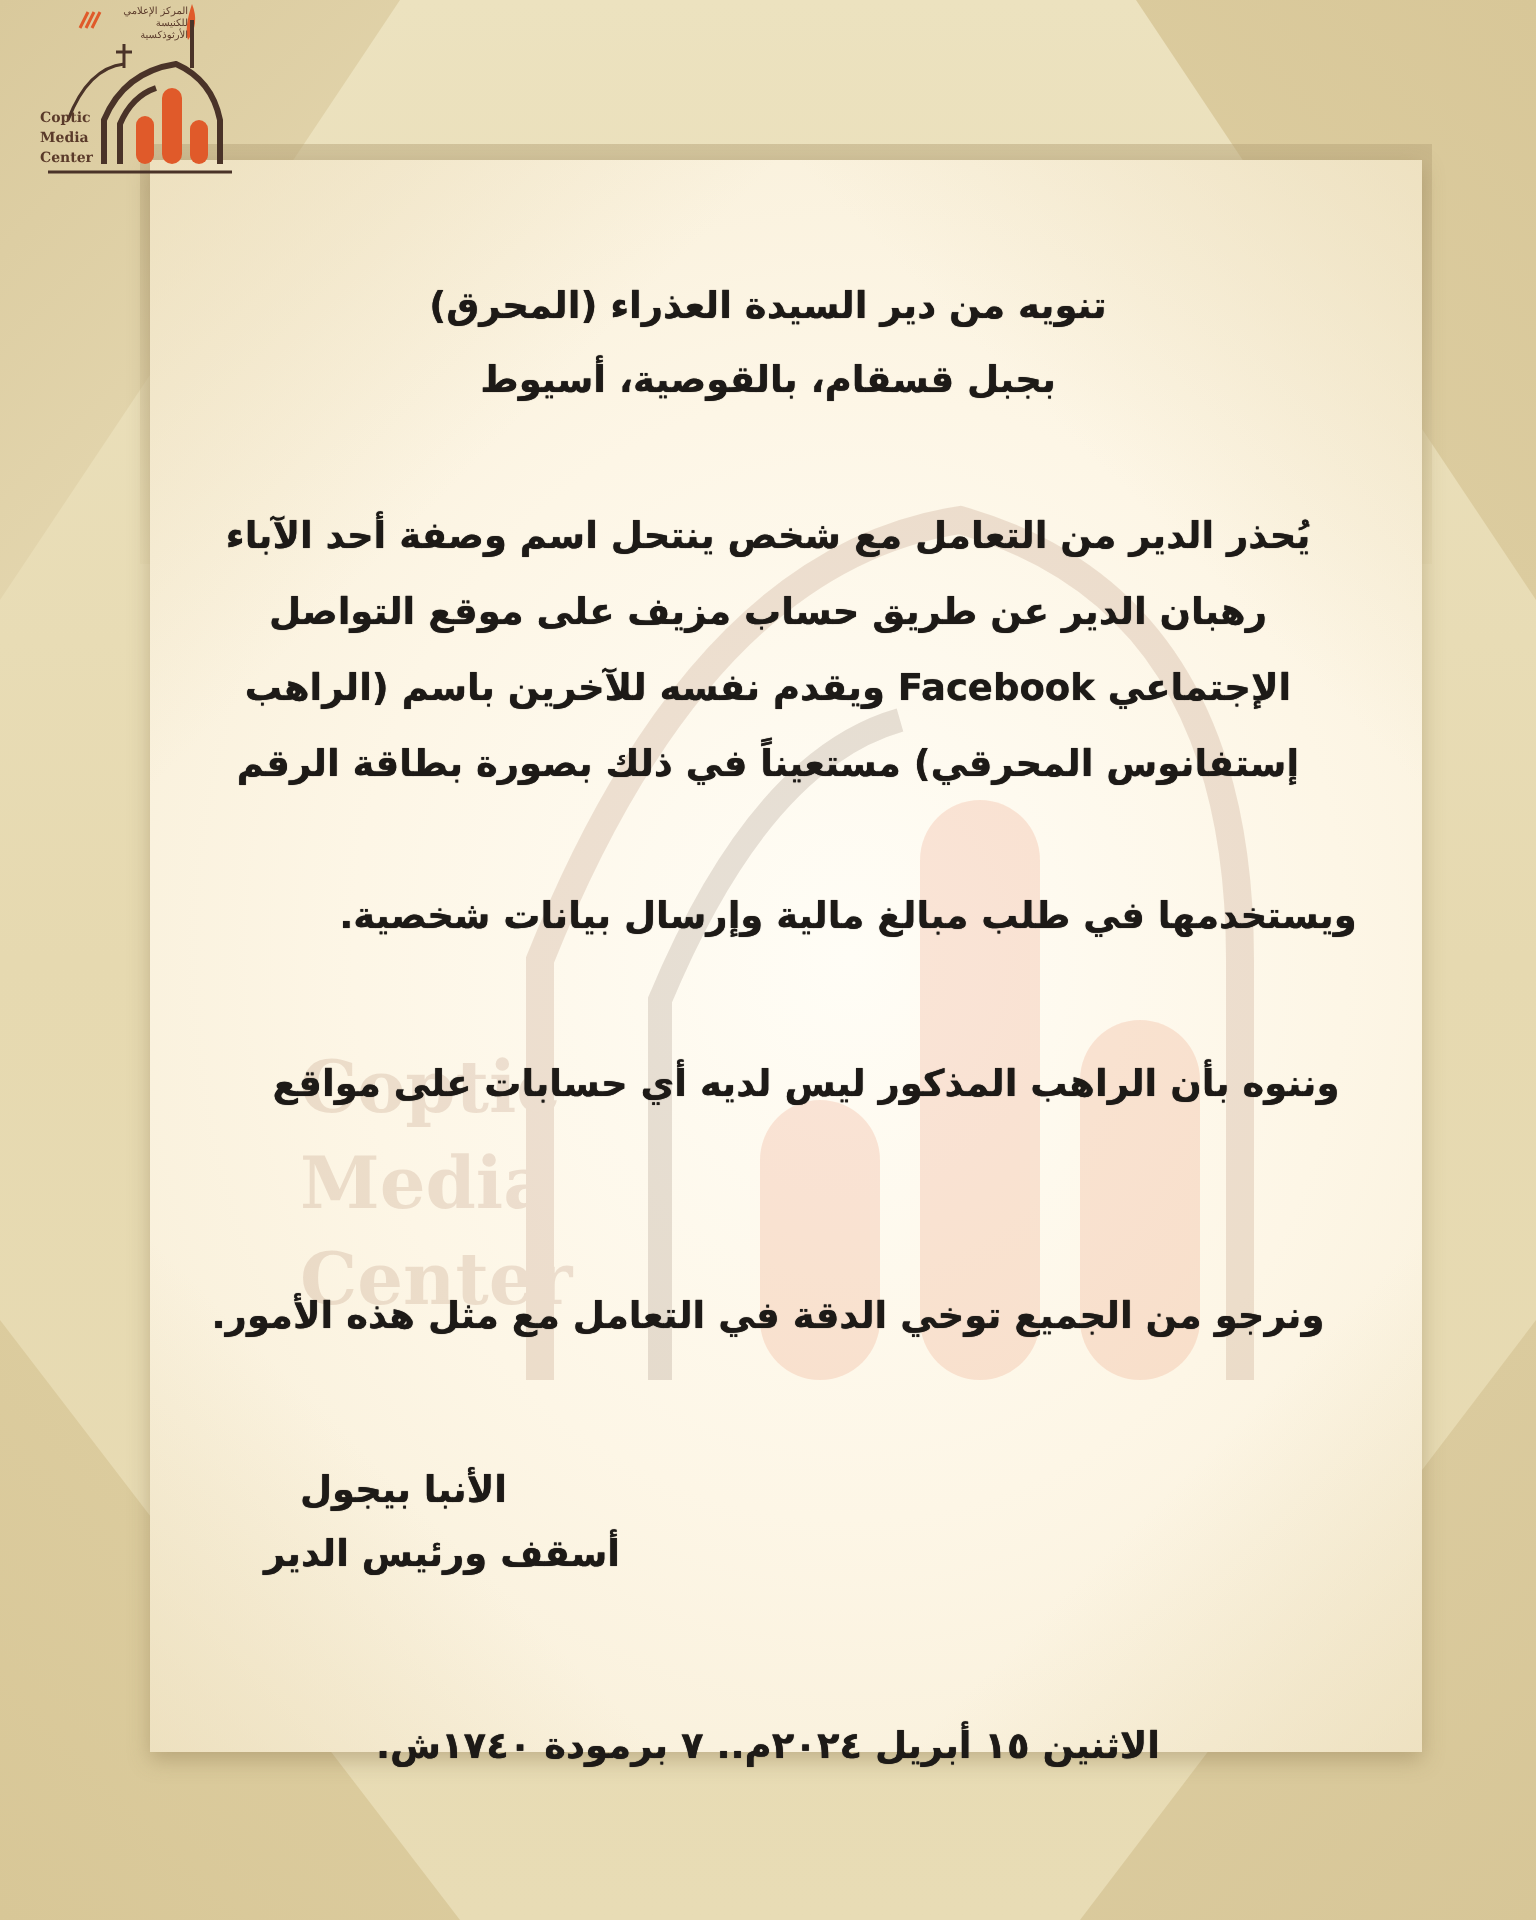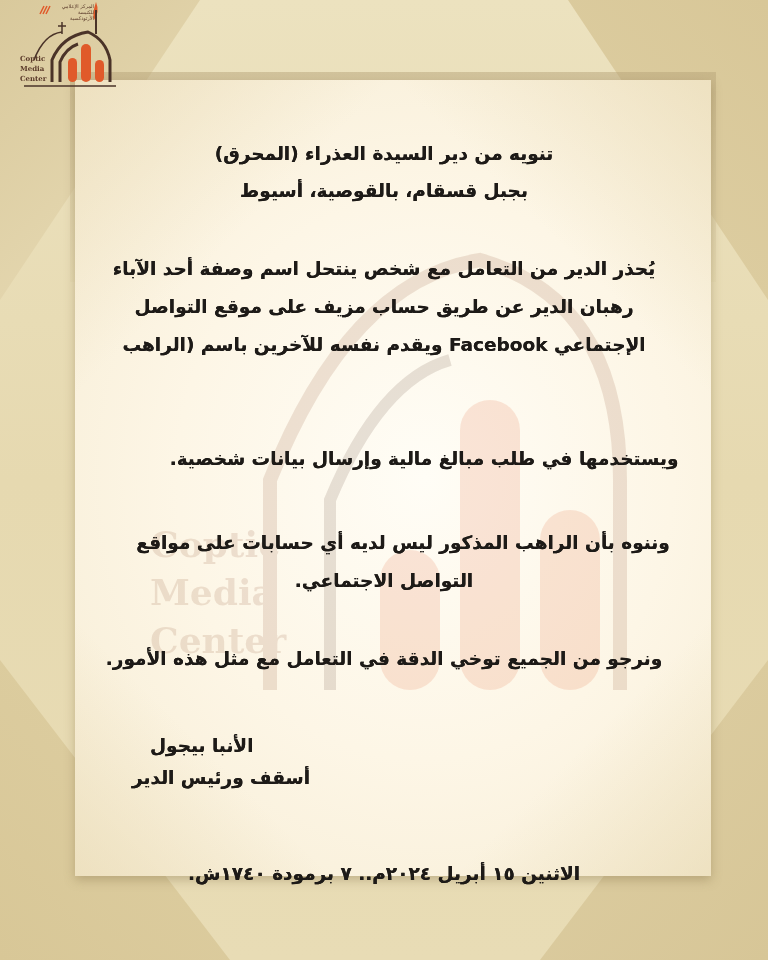--- a/index.html
+++ b/index.html
@@ -135,24 +135,24 @@
   <div class="logo-label" style="top:74px;">Center</div>
 </div>
 
 <div class="content">
   <div class="line center" style="top:143px;">تنويه من دير السيدة العذراء (المحرق)</div>
   <div class="line center" style="top:180px;">بجبل قسقام، بالقوصية، أسيوط</div>
 
   <div class="line center" style="top:258px;">يُحذر الدير من التعامل مع شخص ينتحل اسم وصفة أحد الآباء</div>
   <div class="line center" style="top:296px;">رهبان الدير عن طريق حساب مزيف على موقع التواصل</div>
   <div class="line center" style="top:334px;">الإجتماعي Facebook ويقدم نفسه للآخرين باسم (الراهب</div>
+  <div class="line center" style="top:372px;">إستفانوس المحرقي) مستعيناً في ذلك بصورة بطاقة الرقم</div>
   <div class="line center" style="top:448px;margin-left:40px;">ويستخدمها في طلب مبالغ مالية وإرسال بيانات شخصية.</div>
 
   <div class="line center" style="top:532px;padding-left:19px;">وننوه بأن الراهب المذكور ليس لديه أي حسابات على مواقع</div>
-  <div class="line center" style="top:570px;">التواصل الاجتماعي.</div>
 
   <div class="line center" style="top:648px;">ونرجو من الجميع توخي الدقة في التعامل مع مثل هذه الأمور.</div>
 
   <div class="line" style="top:735px; left:150px; width:150px; text-align:left;">الأنبا بيجول</div>
   <div class="line" style="top:767px; left:140px; width:170px; text-align:center;">أسقف ورئيس الدير</div>
 
   <div class="line center" style="top:863px;">الاثنين ١٥ أبريل ٢٠٢٤م.. ٧ برمودة ١٧٤٠ش.</div>
 </div>
 
 </body></html>

